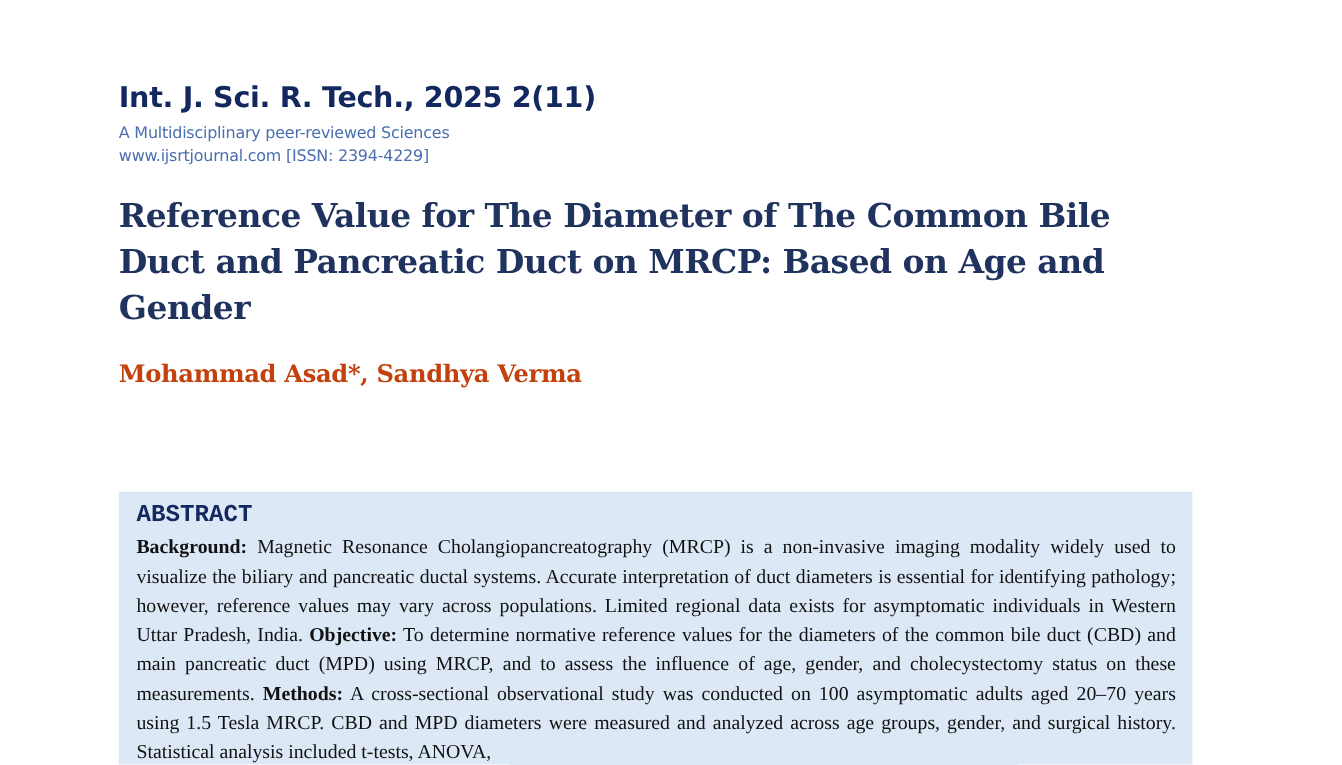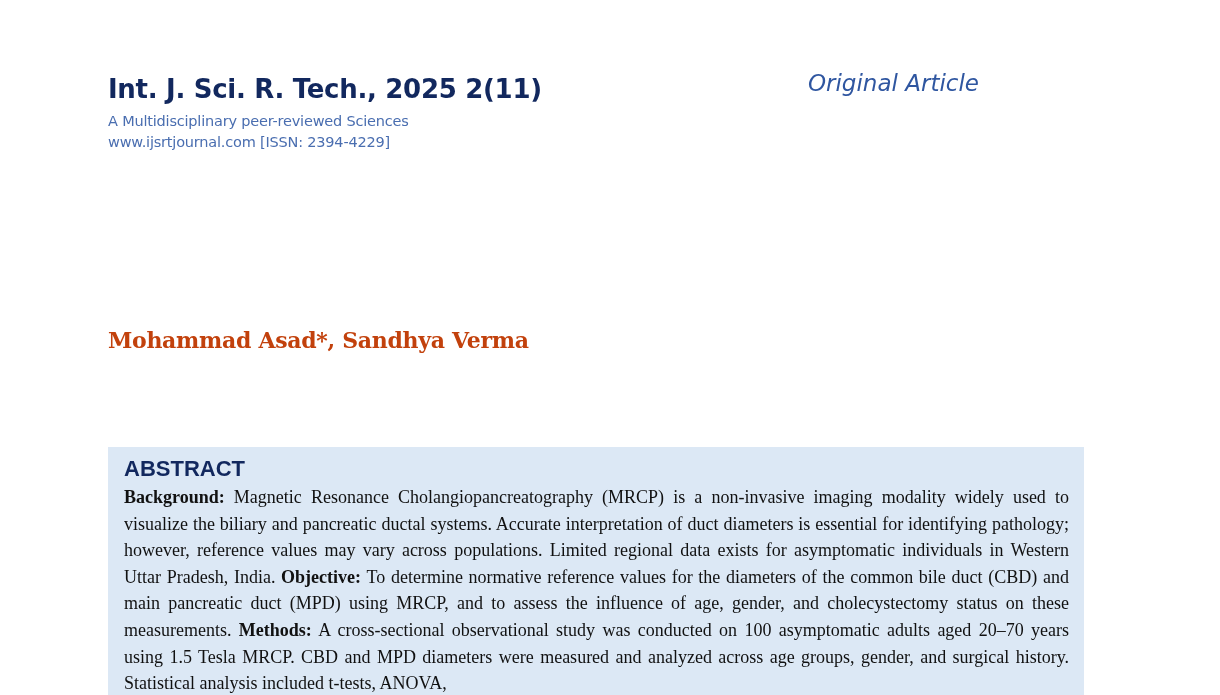--- a/index.html
+++ b/index.html
@@ -91,21 +91,21 @@
       left: 108px;
       top: 447px;
       width: 976px;
       height: 260px;
       background: #dce8f5;
     }
     .abstract-heading {
       position: absolute;
       left: 16px;
       top: 9px;
-      font-family: Liberation Sans, sans-serif;
+      font-family: Liberation Mono, monospace;
       font-weight: bold;
       font-size: 22px;
       color: #12285e;
     }
     .abstract-body {
       position: absolute;
       left: 16px;
       top: 37px;
       width: 945px;
       font-family: "Liberation Serif", serif;
@@ -122,22 +122,22 @@
   </style>
 </head>
 <body>
 
 <div class="page">
 
   <div class="journal-title">Int. J. Sci. R. Tech., 2025 2(11)</div>
   <div class="journal-sub line1">A Multidisciplinary peer-reviewed Sciences</div>
   <div class="journal-sub line2">www.ijsrtjournal.com [ISSN: 2394-4229]</div>
 
-  <div class="article-type">Original Article</div>
 
+  <h1 class="paper-title">Reference Value for The Diameter of The Common Bile Duct and Pancreatic Duct on MRCP: Based on Age and Gender</h1>
 
   <div class="authors">Mohammad Asad*, Sandhya Verma</div>
 
 
   <div class="abstract-box">
     <div class="abstract-heading">ABSTRACT</div>
     <p class="abstract-body"><b>Background:</b><span> Magnetic Resonance Cholangiopancreatography (MRCP) is a non-invasive imaging modality widely used to visualize the biliary and pancreatic ductal systems. Accurate interpretation of duct diameters is essential for identifying pathology; however, reference values may vary across populations. Limited regional data exists for asymptomatic individuals in Western Uttar Pradesh, India. </span><b>Objective:</b><span> To determine normative reference values for the diameters of the common bile duct (CBD) and main pancreatic duct (MPD) using MRCP, and to assess the influence of age, gender, and cholecystectomy status on these measurements. </span><b>Methods:</b><span> A cross-sectional observational study was conducted on 100 asymptomatic adults aged 20–70 years using 1.5 Tesla MRCP. CBD and MPD diameters were measured and analyzed across age groups, gender, and surgical history. Statistical analysis included t-tests, ANOVA,</span></p>
   </div>
 
 </div>

